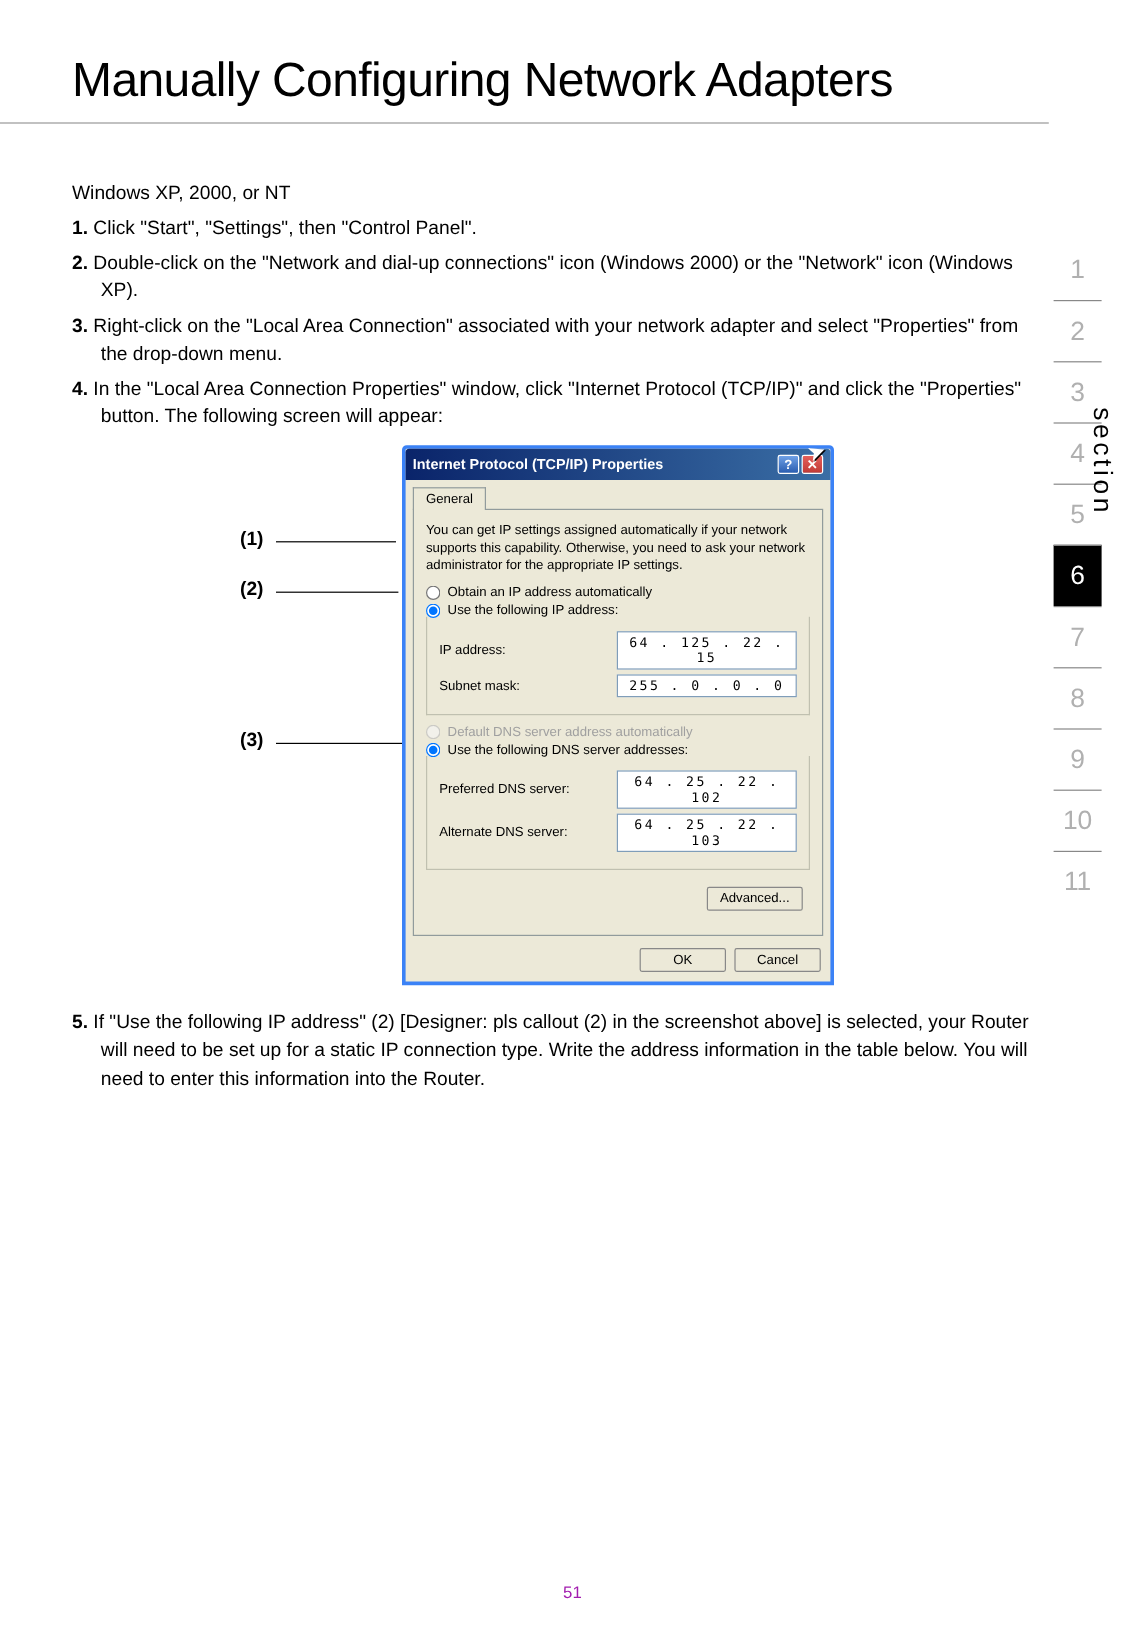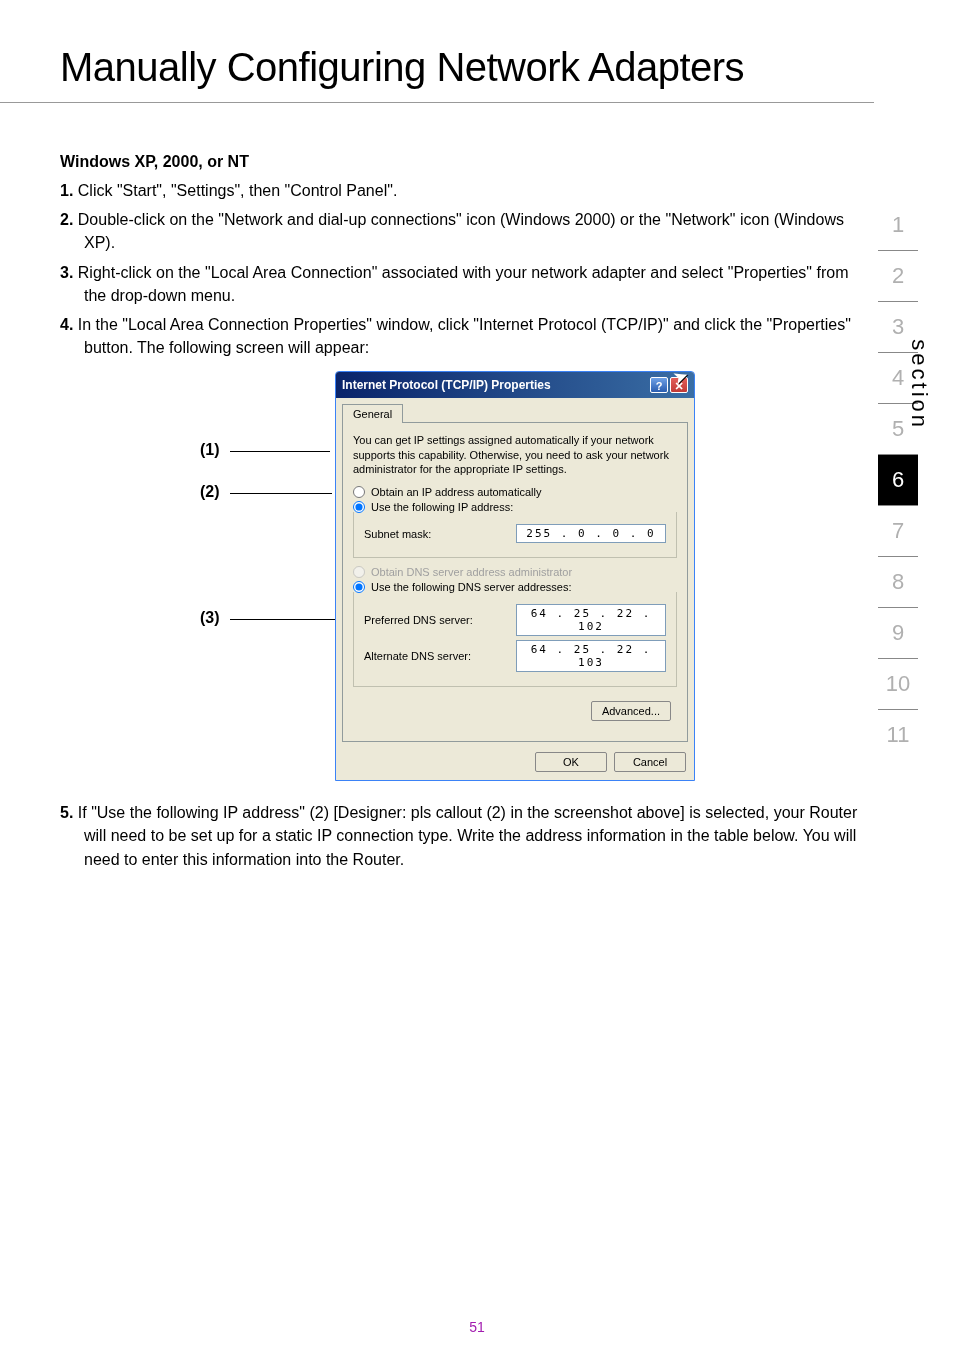--- a/index.html
+++ b/index.html
@@ -16,21 +16,21 @@
       font-weight: 300;
       letter-spacing: -0.5px;
       padding: 45px 0 12px 60px;
       border-bottom: 1px solid #999;
       margin: 0 80px 0 0;
     }
     .content {
       padding: 50px 90px 0 60px;
     }
     .subheading {
-      font-weight: bold;
+      font-weight: normal;
       font-size: 16px;
       margin-bottom: 8px;
     }
     ol.steps {
       list-style: none;
       padding: 0;
     }
     ol.steps li {
       font-size: 16px;
       line-height: 1.45;
@@ -66,21 +66,21 @@
     .line1 { top: 80px; width: 100px; }
     .line2 { top: 122px; width: 102px; }
     .line3 { top: 248px; width: 105px; }
     .dialog-wrap {
       position: relative;
       margin-left: 215px;
     }
     .dialog {
       width: 360px;
       background: #ece9d8;
-      border: 1px solid #3b82f6;
+      border: 3px solid #3b82f6;
       border-radius: 4px 4px 0 0;
       font-size: 11px;
       font-family: Tahoma, Arial, sans-serif;
     }
     .titlebar {
       background: linear-gradient(to right, #0a246a, #3a6ea5);
       color: #fff;
       font-weight: bold;
       font-size: 12px;
       padding: 5px 6px;
@@ -255,28 +255,32 @@
           <div class="radio-row">
             <input type="radio" style="">
             <span>Obtain an IP address automatically</span>
           </div>
           <div class="radio-row">
             <input type="radio" checked="" style="">
             <span>Use the following IP address:</span>
           </div>
           <div class="grp" style="border-top:none;margin-top:-4px;">
             <div class="field-row">
+              <span class="lbl">IP address:</span>
+              <span class="ip-box">64 . 125 . 22 . 15</span>
+            </div>
+            <div class="field-row">
               <span class="lbl">Subnet mask:</span>
               <span class="ip-box">255 .  0  .  0  .  0</span>
             </div>
           </div>
 
           <div class="radio-row radio-disabled">
             <input type="radio" disabled="" style="">
-            <span>Obtain DNS server address administrator</span>
+            <span>Default DNS server address automatically</span>
           </div>
           <div class="radio-row">
             <input type="radio" checked="" style="">
             <span>Use the following DNS server addresses:</span>
           </div>
           <div class="grp" style="border-top:none;margin-top:-4px;">
             <div class="field-row">
               <span class="lbl">Preferred DNS server:</span>
               <span class="ip-box">64 . 25 . 22 . 102</span>
             </div>

